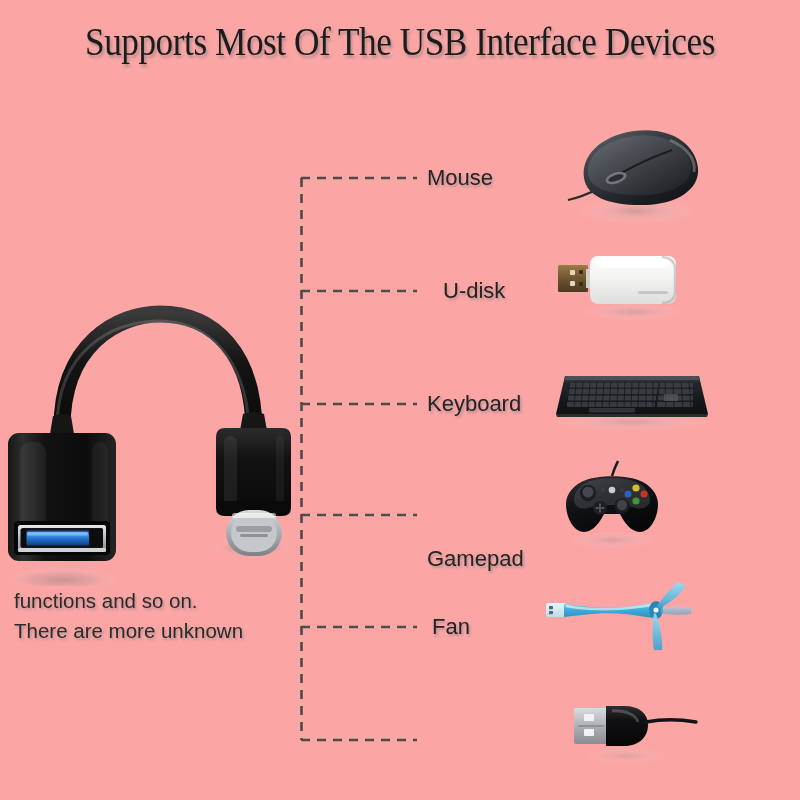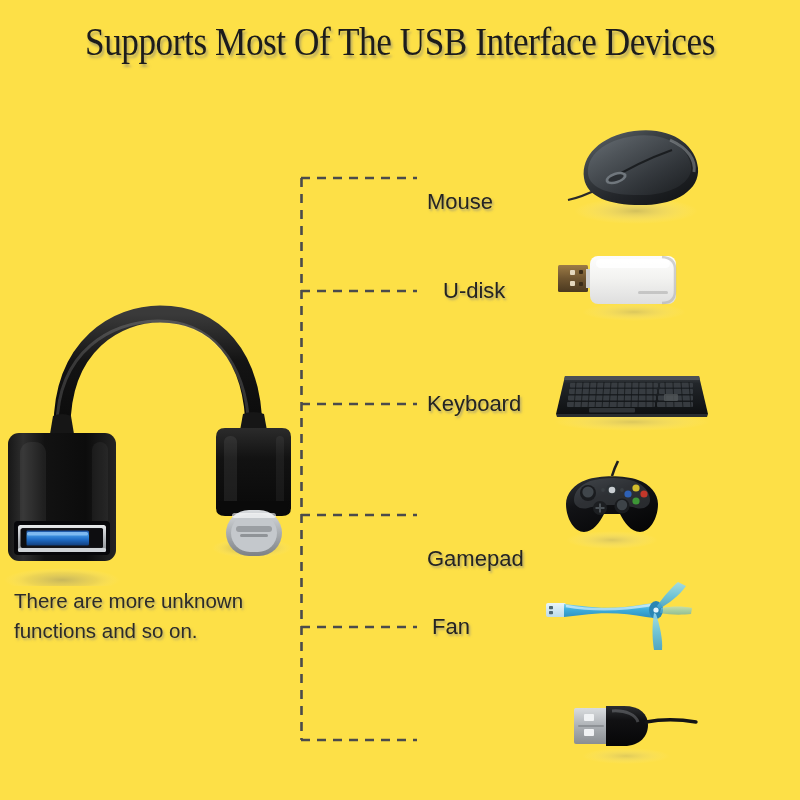--- a/index.html
+++ b/index.html
@@ -3,21 +3,21 @@
 <meta charset="utf-8">
 <style>
   html,body{margin:0;padding:0;}
   body{
     width:800px;height:800px;
     background:#ffffff;
     font-family:"Liberation Sans", sans-serif;
     overflow:hidden;
     position:relative;
   }
-  #stage{position:absolute;left:0;top:0;width:800px;height:800px;background:#fde047;}
+  #stage{position:absolute;left:0;top:0;width:800px;height:800px;background:#fca5a5;}
 
   
   #title{
     position:absolute;left:0;top:18px;width:800px;
     text-align:center;
     font-family:"Liberation Serif", serif;
     font-size:40px;
     font-weight:400;
     letter-spacing:-0.5px;
     color:#1c1c1c;
@@ -135,37 +135,37 @@
 
       <rect x="226" y="214" width="56" height="46" rx="23" fill="url(#gTip)"></rect>
       <rect x="231" y="218" width="46" height="38" rx="19" fill="#c4c8cc"></rect>
       <rect x="236" y="230" width="36" height="6" rx="3" fill="#9a9ea2"></rect>
       <rect x="240" y="238" width="28" height="3" rx="1.5" fill="#8f9397"></rect>
       <rect x="232" y="217" width="44" height="5" rx="2.5" fill="rgba(255,255,255,0.6)"></rect>
     </svg>
   </div>
 
   <div id="caption">
+    <div>functions and so on.</div>
     <div>There are more unknown</div>
-    <div>functions and so on.</div>
   </div>
 
   <svg id="tree" viewBox="0 0 800 800">
     <g stroke="#4b4b4b" stroke-width="2.6" fill="none" stroke-dasharray="9 7" stroke-linecap="butt">
       <path d="M 301.5 178 L 301.5 740"></path>
       <path d="M 301 178 L 417 178"></path>
       <path d="M 301 291 L 417 291"></path>
       <path d="M 301 404 L 417 404"></path>
       <path d="M 301 515 L 417 515"></path>
       <path d="M 301 627 L 417 627"></path>
       <path d="M 301 740 L 417 740"></path>
     </g>
   </svg>
 
-  <div class="label" style="left:427px;top:178px;margin-top:24px;">Mouse</div>
+  <div class="label" style="left:427px;top:178px;">Mouse</div>
   <div class="label" style="left:443px;top:291px;">U-disk</div>
   <div class="label" style="left:427px;top:404px;">Keyboard</div>
   <div class="label" style="left:427px;top:515px;margin-top:44px;">Gamepad</div>
   <div class="label" style="left:432px;top:627px;">Fan</div>
 
   <div class="device" style="left:548px;top:116px;width:180px;height:110px;">
     <svg width="180" height="110" viewBox="0 0 180 110">
       <defs>
         <linearGradient id="mBody" x1="0.1" y1="0" x2="0.9" y2="1">
           <stop offset="0" stop-color="#5d6469"></stop>

